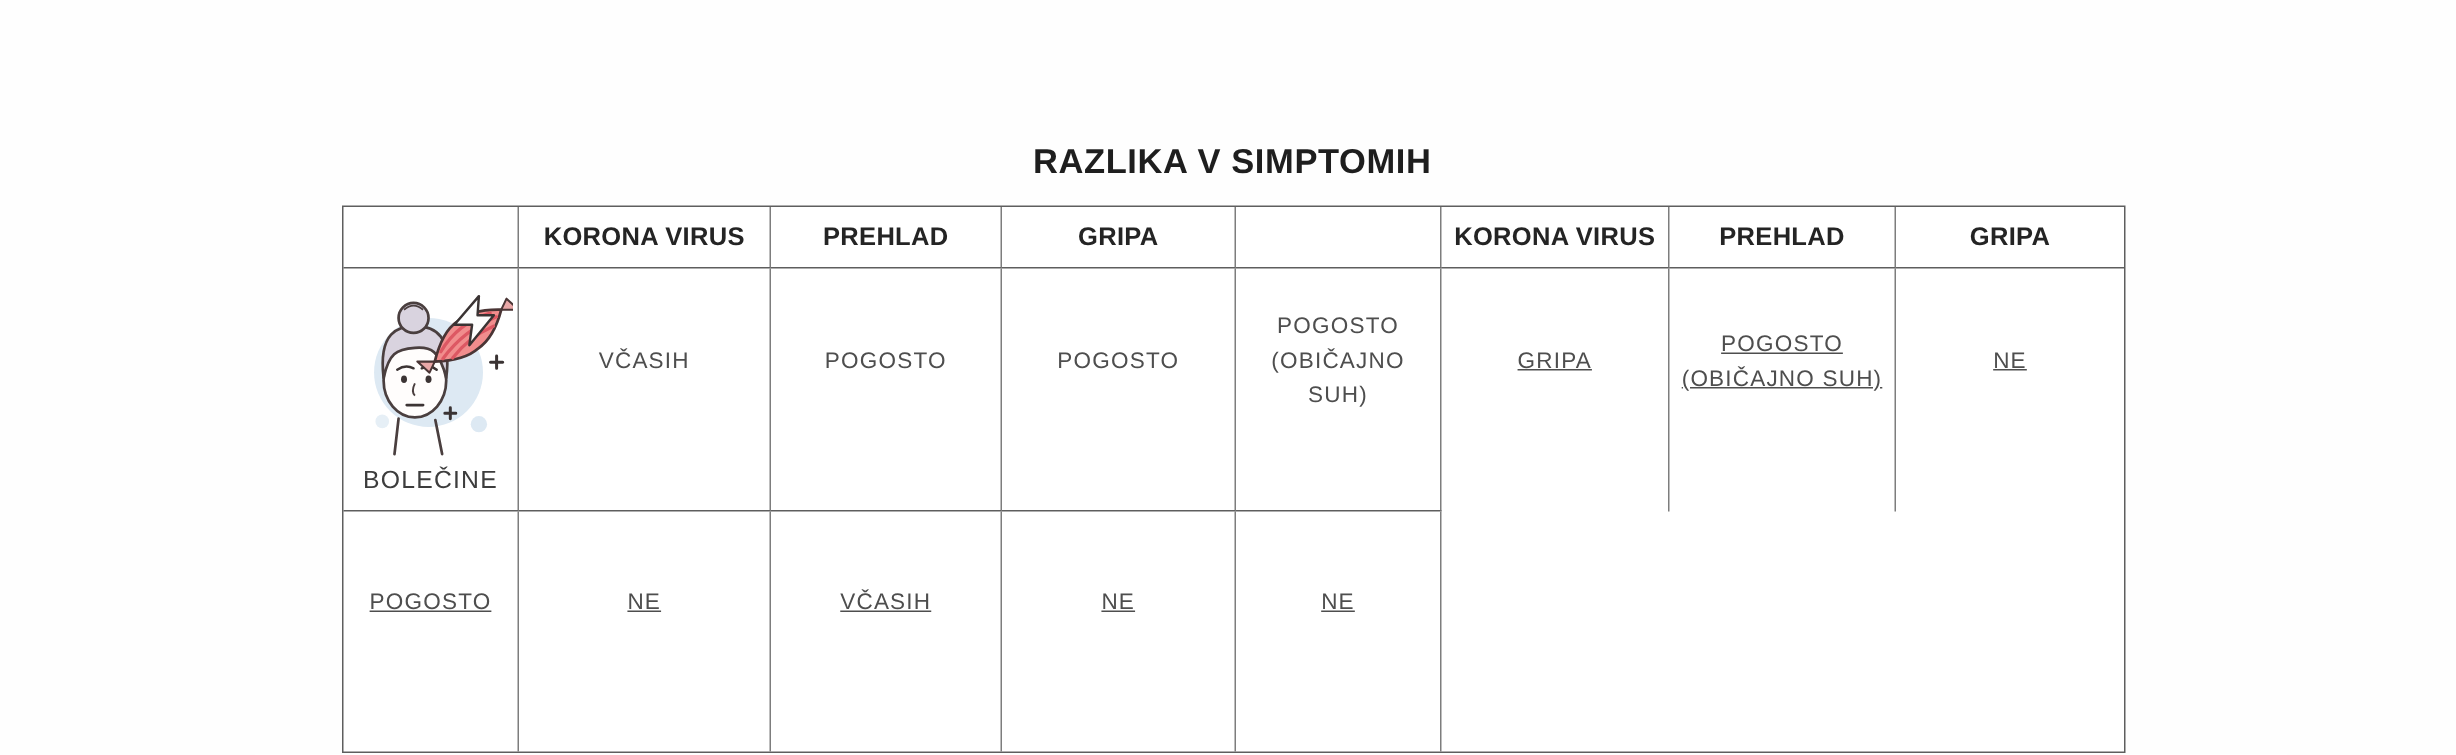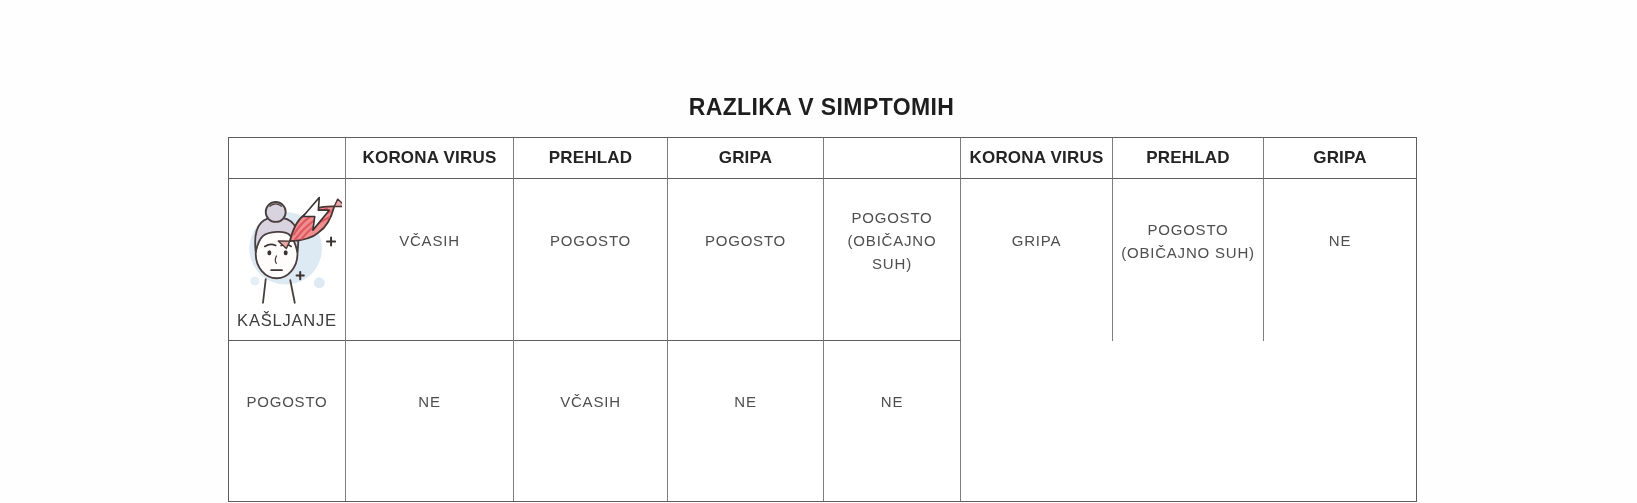--- a/index.html
+++ b/index.html
@@ -13,21 +13,21 @@
   }
   .table{
     position:absolute;left:228px;top:137px;
     display:grid;
     grid-template-columns:117px 168px 154px 156px 137px 152px 151px 152px;
     grid-template-rows:41px 162px 160px;
     border:1px solid #5e5e5e;background:#fff;
   }
   .cell{border-right:1px solid #7d7d7d;border-bottom:1px solid #5e5e5e;min-width:0;}
   .cell:nth-child(8n){border-right:none;}
-  .cell:nth-last-child(-n+8){border-bottom:none;}
+  .cell:nth-last-child(-n+8){border-bottom:none;text-decoration:underline;}
   .hcell{
     display:flex;align-items:center;justify-content:center;
     font-weight:bold;font-size:17px;color:#242424;letter-spacing:0.2px;
   }
   .vcell{
     display:flex;align-items:center;justify-content:center;text-align:center;
     padding:0 8px 38px 8px;
     font-size:15px;color:#4e4e4e;letter-spacing:0.8px;line-height:1.55;
     white-space:pre-line;
   }
@@ -140,21 +140,21 @@
     <div class="cell hcell">GRIPA</div>
     <div class="cell hcell"></div>
     <div class="cell hcell">KORONA VIRUS</div>
     <div class="cell hcell">PREHLAD</div>
     <div class="cell hcell">GRIPA</div>
 
     <div class="cell icell">
       <svg width="109" height="118" viewBox="0 0 120 130">
           <use href="#sym-face-pain"></use>
         </svg>
-      <div class="ilabel">KAŠLJANJE</div>
+      <div class="ilabel">BOLEČINE</div>
     </div>
     <div class="cell vcell">VČASIH</div>
     <div class="cell vcell">POGOSTO</div>
     <div class="cell vcell">POGOSTO</div>
 
     <div class="cell vcell">POGOSTO
 (OBIČAJNO SUH)</div>
     <div class="cell vcell">GRIPA</div>
     <div class="cell vcell">POGOSTO
 (OBIČAJNO SUH)</div>

